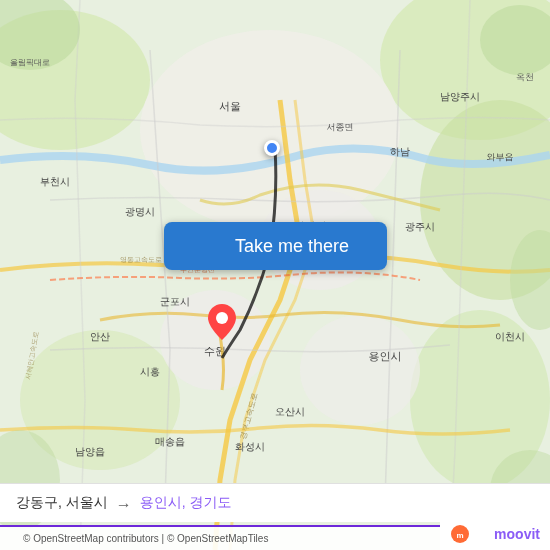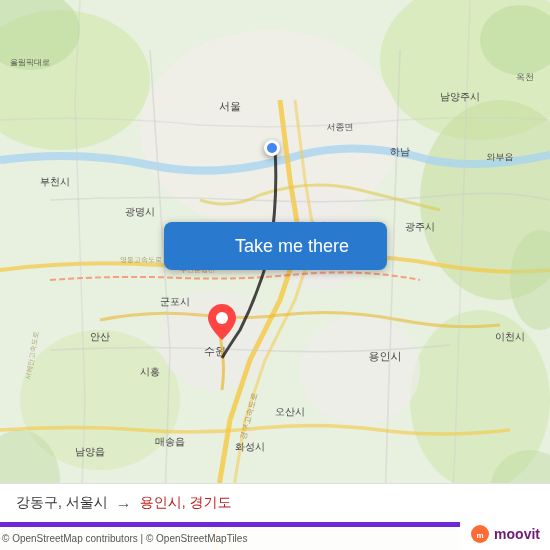--- a/index.html
+++ b/index.html
@@ -77,24 +77,24 @@
       height: 36px;
     }
 
     
     #attribution-bar {
       position: absolute;
       bottom: 0;
       left: 0;
       width: 100%;
       background: rgba(255,255,255,0.9);
-      padding: 6px 2px;
+      padding: 6px 23px;
       font-size: 10px;
       color: #555;
-      border-top: 5px solid #6d28d9;
+      border-top: 2px solid #6d28d9;
     }
 
     
     #route-bar {
       position: absolute;
       bottom: 28px;
       left: 0;
       width: 100%;
       background: white;
       padding: 10px 16px;
@@ -110,40 +110,41 @@
       font-weight: 500;
       text-align: center;
     }
 
     .route-arrow {
       color: #666;
       font-size: 16px;
     }
 
     .route-dest {
-      color: #b91c1c;
+      color: #8b5cf6;
       font-weight: 500;
     }
 
     
     #moovit-logo {
       position: absolute;
       bottom: 0;
       right: 0;
       background: white;
       padding: 6px 10px;
       display: flex;
       align-items: center;
       gap: 4px;
     }
 
     .moovit-text {
       font-size: 14px;
       font-weight: 700;
-      color: #701a75;
+      color: #8b5cf6;
+      margin-left: 20px;
     }
 
     .moovit-icon {
       width: 20px;
       height: 20px;
     }
   </style>
 </head>
 <body>
 

